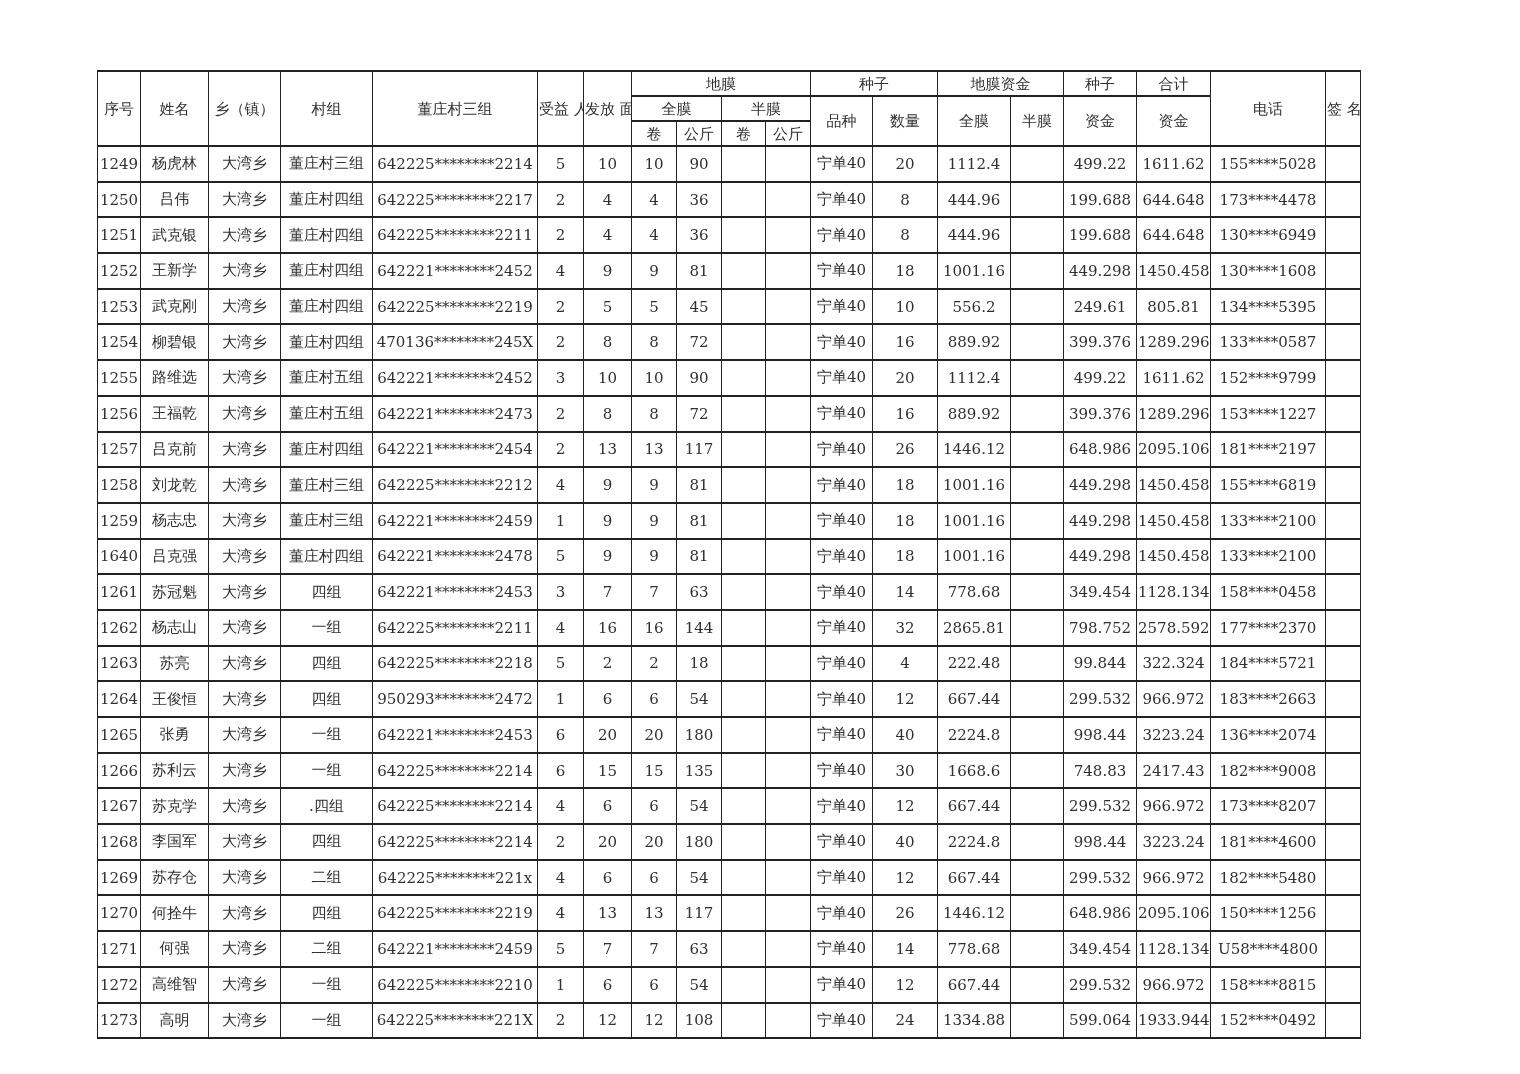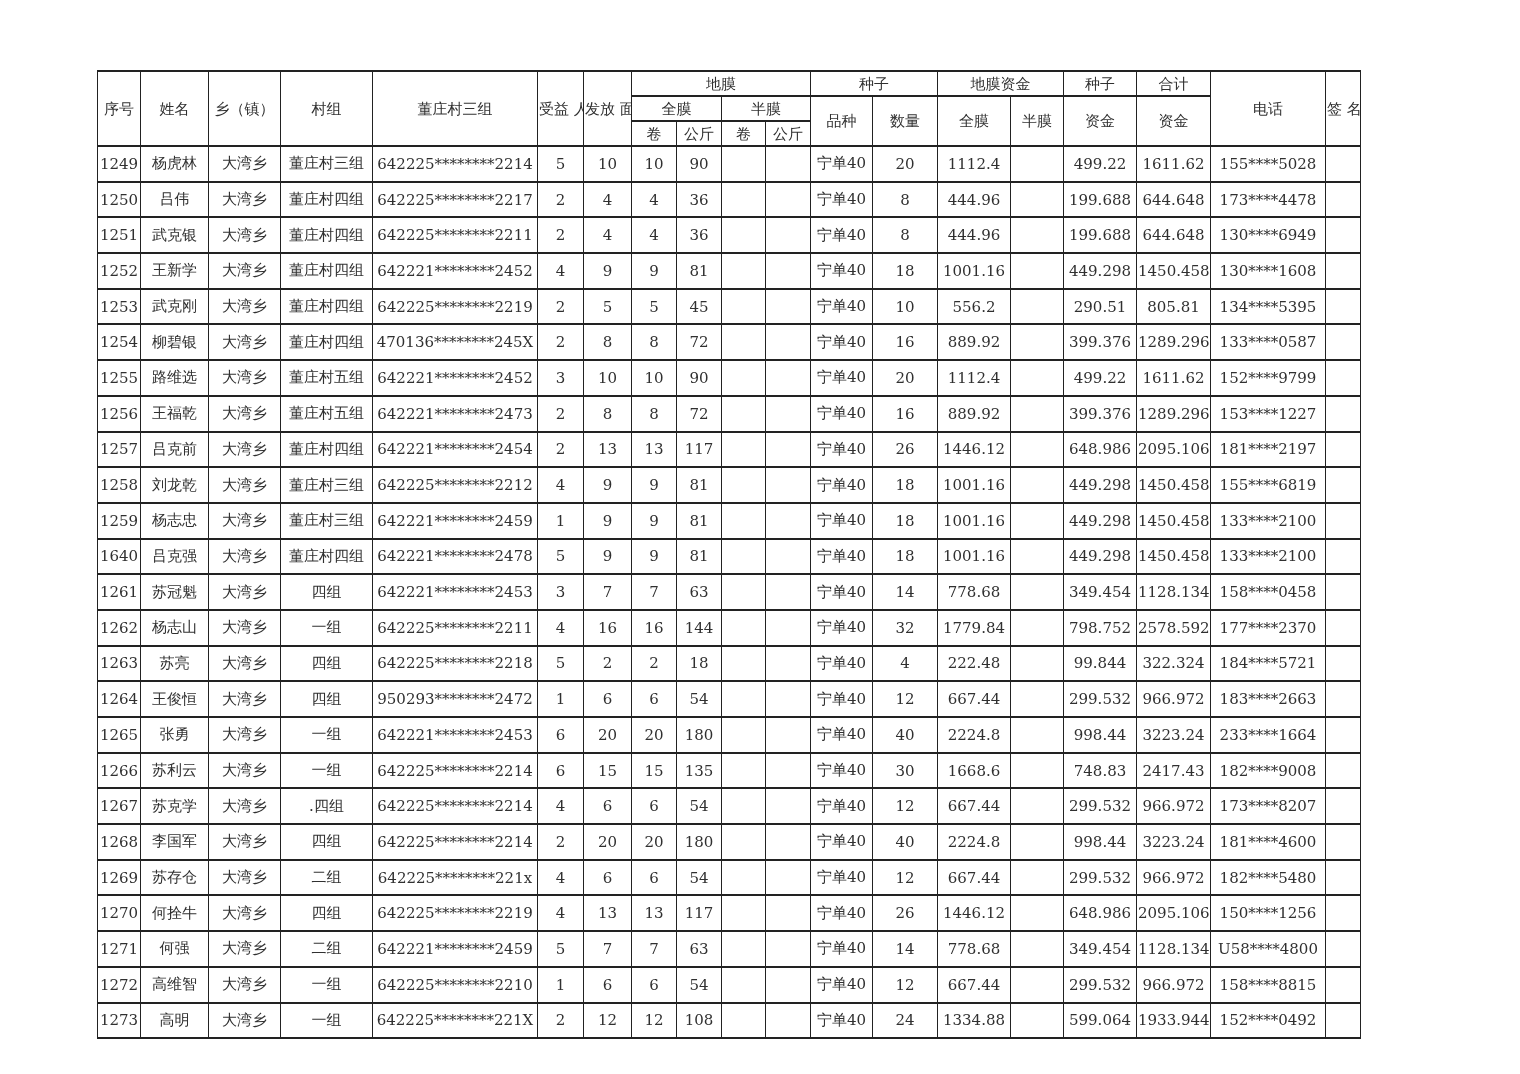--- a/index.html
+++ b/index.html
@@ -198,21 +198,21 @@
           <td>2</td>
           <td>5</td>
           <td>5</td>
           <td>45</td>
           <td></td>
           <td></td>
           <td>宁单40</td>
           <td>10</td>
           <td>556.2</td>
           <td></td>
-          <td>290.51</td>
+          <td>249.61</td>
           <td>805.81</td>
           <td>134****5395</td>
           <td></td>
         </tr>
         <tr>
           <td>1254</td>
           <td>柳碧银</td>
           <td>大湾乡</td>
           <td>董庄村四组</td>
           <td>470136********245X</td>
@@ -385,21 +385,21 @@
           <td>一组</td>
           <td>642225********2211</td>
           <td>4</td>
           <td>16</td>
           <td>16</td>
           <td>144</td>
           <td></td>
           <td></td>
           <td>宁单40</td>
           <td>32</td>
-          <td>1779.84</td>
+          <td>2865.81</td>
           <td></td>
           <td>798.752</td>
           <td>2578.592</td>
           <td>177****2370</td>
           <td></td>
         </tr>
         <tr>
           <td>1263</td>
           <td>苏亮</td>
           <td>大湾乡</td>
@@ -452,21 +452,21 @@
           <td>20</td>
           <td>180</td>
           <td></td>
           <td></td>
           <td>宁单40</td>
           <td>40</td>
           <td>2224.8</td>
           <td></td>
           <td>998.44</td>
           <td>3223.24</td>
-          <td>233****1664</td>
+          <td>136****2074</td>
           <td></td>
         </tr>
         <tr>
           <td>1266</td>
           <td>苏利云</td>
           <td>大湾乡</td>
           <td>一组</td>
           <td>642225********2214</td>
           <td>6</td>
           <td>15</td>

